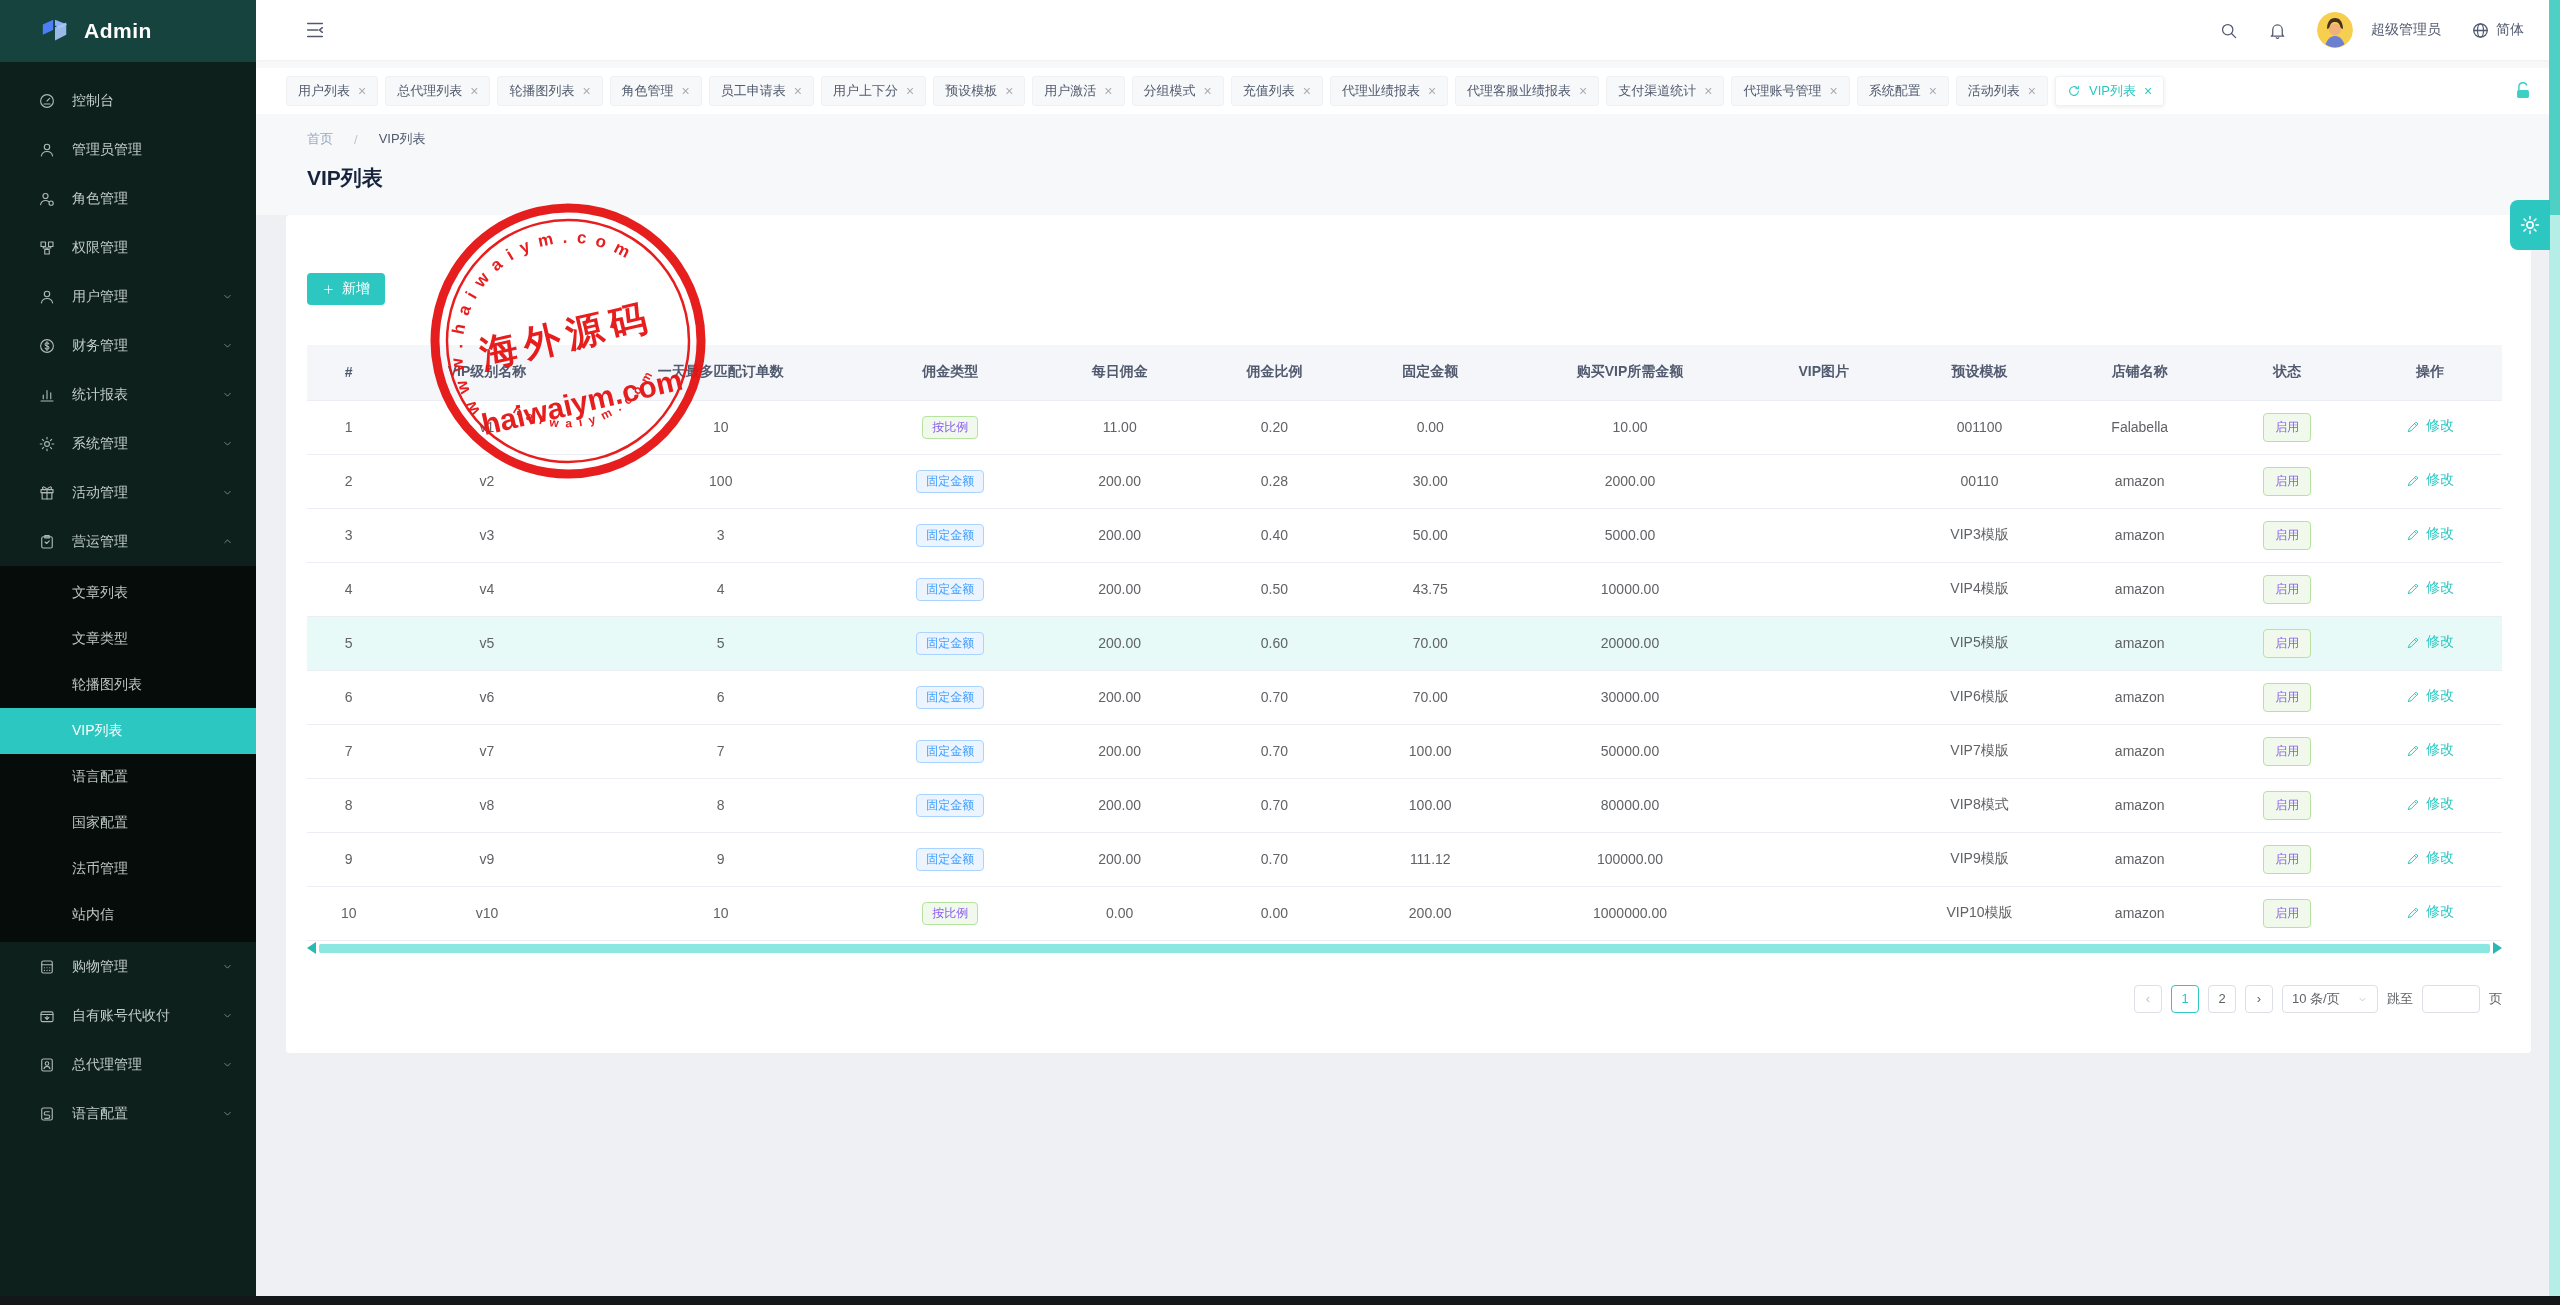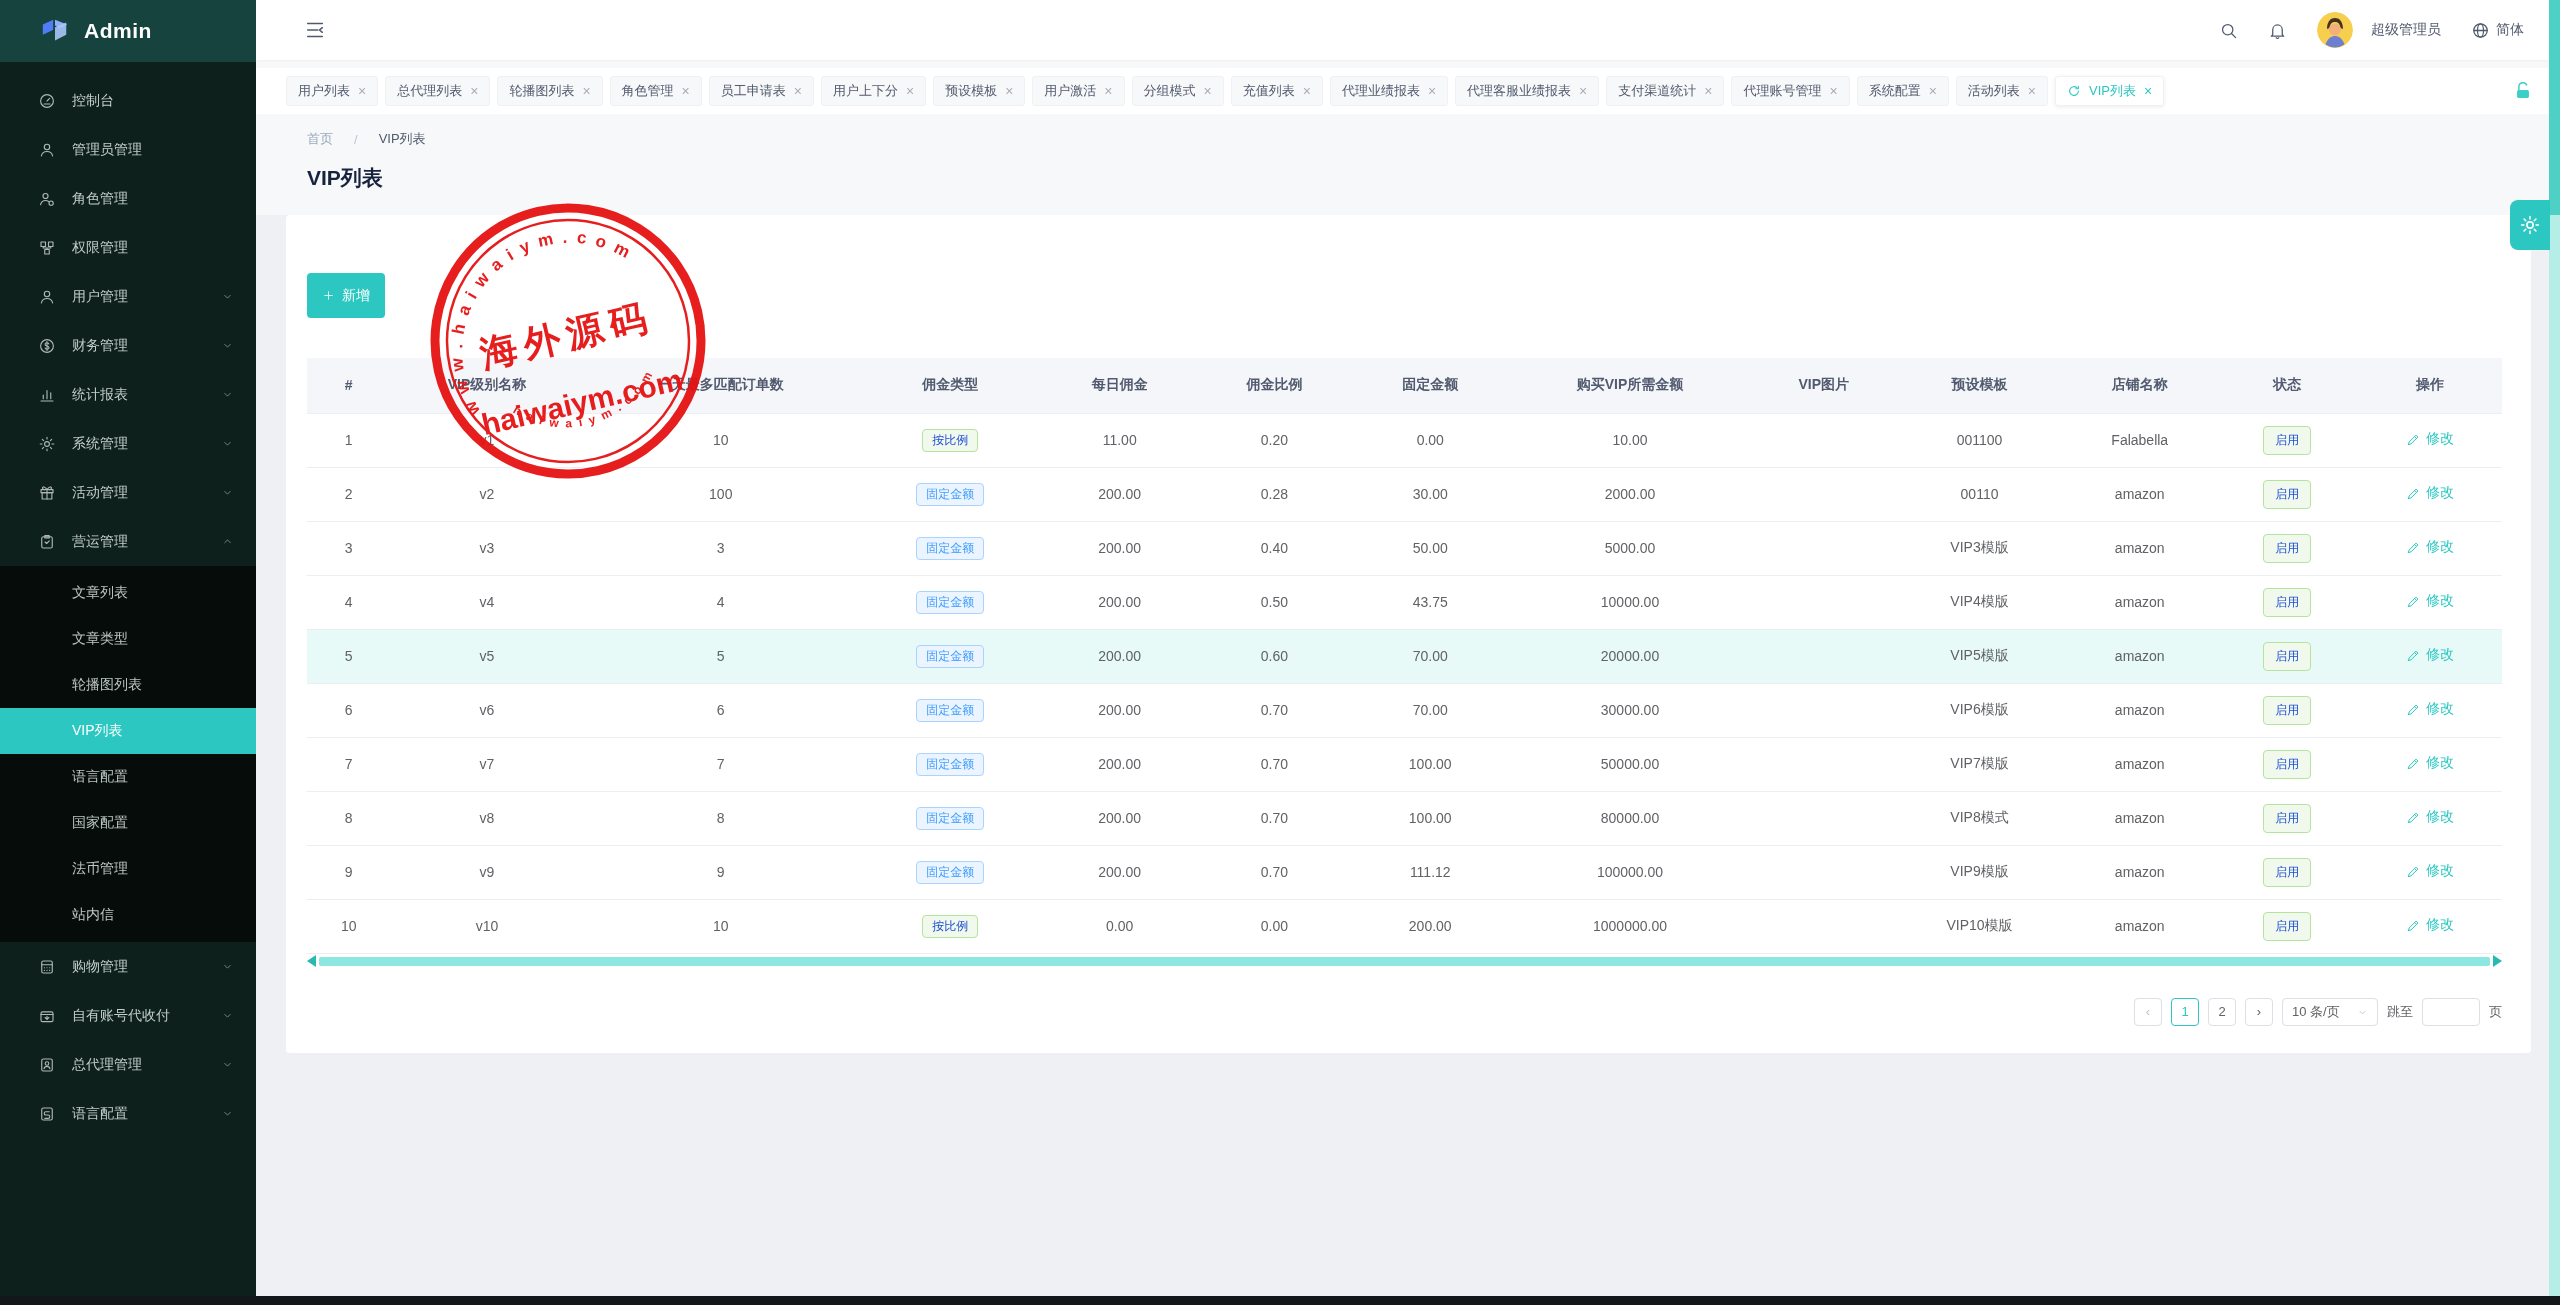--- a/index.html
+++ b/index.html
@@ -58,33 +58,33 @@
   .breadcrumb { font-size:13px; display:flex; gap:21px; align-items:center; }
   .bc-home { color:#97a8be; cursor:pointer; }
   .bc-sep { color:#c0c4cc; }
   .bc-cur { color:#515a6e; }
   .page-title { margin-top:16px; font-size:21px; font-weight:bold; color:#17233d; }
 
   .content { position:absolute; top:215px; bottom:0; left:0; right:0; background:#eef0f4;
     padding:0 29px 0 30px; }
   .card { background:#fff; border-radius:4px; height:838px; padding:58px 29px 0 21px; }
 
-  .btn-add { display:inline-flex; align-items:center; gap:7px; height:45px; padding:0 15px;
+  .btn-add { display:inline-flex; align-items:center; gap:7px; height:32px; padding:0 15px;
     background:#2cc7c0; color:#fff; border:none; border-radius:4px; font-size:14px; cursor:pointer;
     font-family:inherit; }
   .btn-add .ic { width:13px; height:13px; color:#fff; }
 
   table { width:100%; border-collapse:collapse; table-layout:fixed; margin-top:40px; }
   th { height:55px; background:#f5f6fa; color:#515a6e; font-size:14px; font-weight:bold;
     border-bottom:1px solid #ebeef5; text-align:center; }
   td { height:54px; color:#606266; font-size:14px; text-align:center;
     border-bottom:1px solid #ebeef5; background:#fff; }
   tr.hl td { background:#e7faf7; }
   .badge { display:inline-block; padding:2px 9px; font-size:12px; border-radius:4px; border:1px solid; }
-  .badge.green { color:#1d4ed8; background:#f0f9eb; border-color:#b7e3a1; }
+  .badge.green { color:#8b5cf6; background:#f0f9eb; border-color:#b7e3a1; }
   .badge.blue  { color:#409eff; background:#ecf5ff; border-color:#a8d4ff; }
   .badge.status { padding:5px 11px; }
   .action-link { display:inline-flex; align-items:center; gap:5px; color:#2cc7c0; cursor:pointer; font-size:14px; }
   .action-link .ic { width:15px; height:15px; }
 
   .hscroll { display:flex; align-items:center; height:13px; margin-top:1px; }
   .hs-left  { width:0; height:0; border-top:6px solid transparent; border-bottom:6px solid transparent;
     border-right:9px solid #27b9b2; cursor:pointer; }
   .hs-right { width:0; height:0; border-top:6px solid transparent; border-bottom:6px solid transparent;
     border-left:9px solid #27b9b2; cursor:pointer; }

